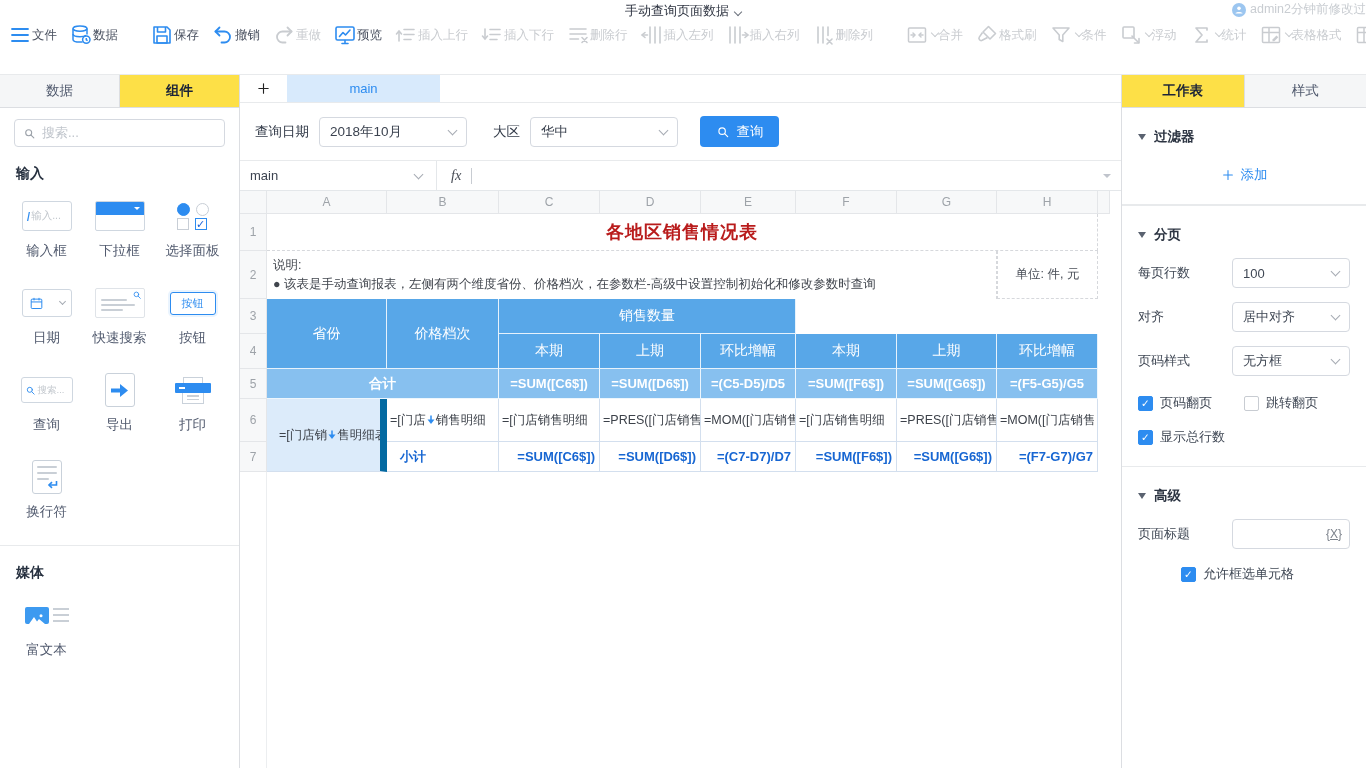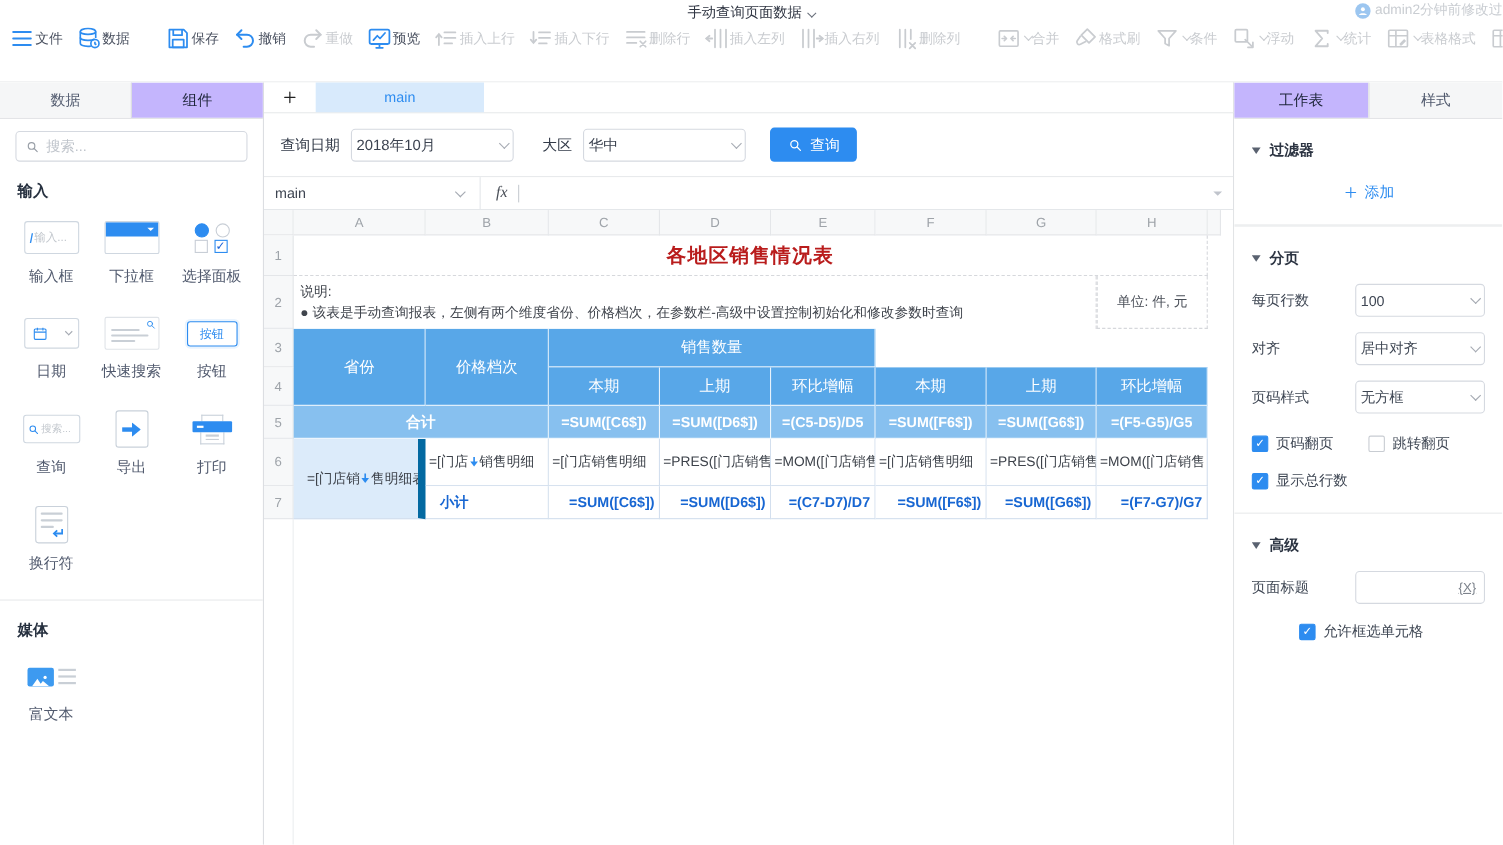--- a/index.html
+++ b/index.html
@@ -32,21 +32,21 @@
 
   
   .body-wrap { display:flex; height:693px; }
 
   
   .chev { display:inline-block; width:7px; height:7px; border-right:1.5px solid #a6abb3;
     border-bottom:1.5px solid #a6abb3; transform:rotate(45deg); margin-top:-3px; }
   .side-tabs { display:flex; height:33px; border-bottom:1px solid #dcdee2; flex:none; }
   .side-tab { flex:1; display:flex; align-items:center; justify-content:center; font-size:13.5px;
     color:#515a6e; background:#f5f6f7; cursor:pointer; }
-  .side-tab.active { background:#c4b5fd; color:#1c2438; font-weight:normal; }
+  .side-tab.active { background:#fde047; color:#1c2438; font-weight:bold; }
   .side-tab + .side-tab { border-left:1px solid #dcdee2; }
 
   
   .sidebar { width:240px; flex:none; border-right:1px solid #dcdee2; background:#fff;
     display:flex; flex-direction:column; overflow:hidden; }
   .srch { margin:11px 14px 2px; height:28px; border:1px solid #d5d9e0; border-radius:4px;
     display:flex; align-items:center; padding:0 8px; gap:6px; color:#9aa0a8; }
   .srch .ph { font-size:13px; color:#bfc4cb; }
   .grp { padding:0 2px; }
   .grp + .grp { border-top:1px solid #e8eaec; margin-top:24px; padding-top:2px; }
@@ -105,21 +105,21 @@
   .main { width:882px; flex:none; display:flex; flex-direction:column; border-right:1px solid #dcdee2; }
   .tabbar { height:28px; display:flex; border-bottom:1px solid #e8eaec; background:#fff; flex:none; }
   .tab-add { width:47px; display:flex; align-items:center; justify-content:center; color:#222; cursor:pointer; }
   .sheet-tab { width:153px; background:#d8eafc; color:#2d8cf0; font-size:13px;
     display:flex; align-items:center; justify-content:center; cursor:pointer; }
   .querybar { height:58px; display:flex; align-items:center; padding-left:15px;
     border-bottom:1px solid #e8eaec; flex:none; }
   .q-label { font-size:13.5px; color:#323a48; }
   .q-label.region { margin-left:26px; }
   .select { height:30px; border:1px solid #d5d9e0; border-radius:4px; background:#fff;
-    display:flex; align-items:center; justify-content:space-between; padding:0 4px;
+    display:flex; align-items:center; justify-content:space-between; padding:0 10px;
     font-size:13.5px; color:#3c4350; cursor:pointer; }
   .q-select { width:148px; margin-left:10px; }
   .q-btn { margin-left:22px; height:31px; width:79px; background:#2d8cf0; border:none; border-radius:4px;
     color:#fff; display:flex; align-items:center; justify-content:center; gap:7px; font-size:13.5px; cursor:pointer; }
   .fxbar { height:30px; border-bottom:1px solid #e4e7ea; display:flex; align-items:center; flex:none; }
   .fx-ref { width:196px; height:100%; display:flex; align-items:center; justify-content:space-between;
     padding:0 14px 0 10px; font-size:13px; color:#3c4350; cursor:pointer; }
   .fx-sep { width:1px; height:29px; background:#e4e7ea; }
   .fx-label { font-family:"Liberation Serif","DejaVu Serif",serif; font-style:italic; font-size:14.5px;
     color:#4a4f58; margin:0 10px 0 14px; }

